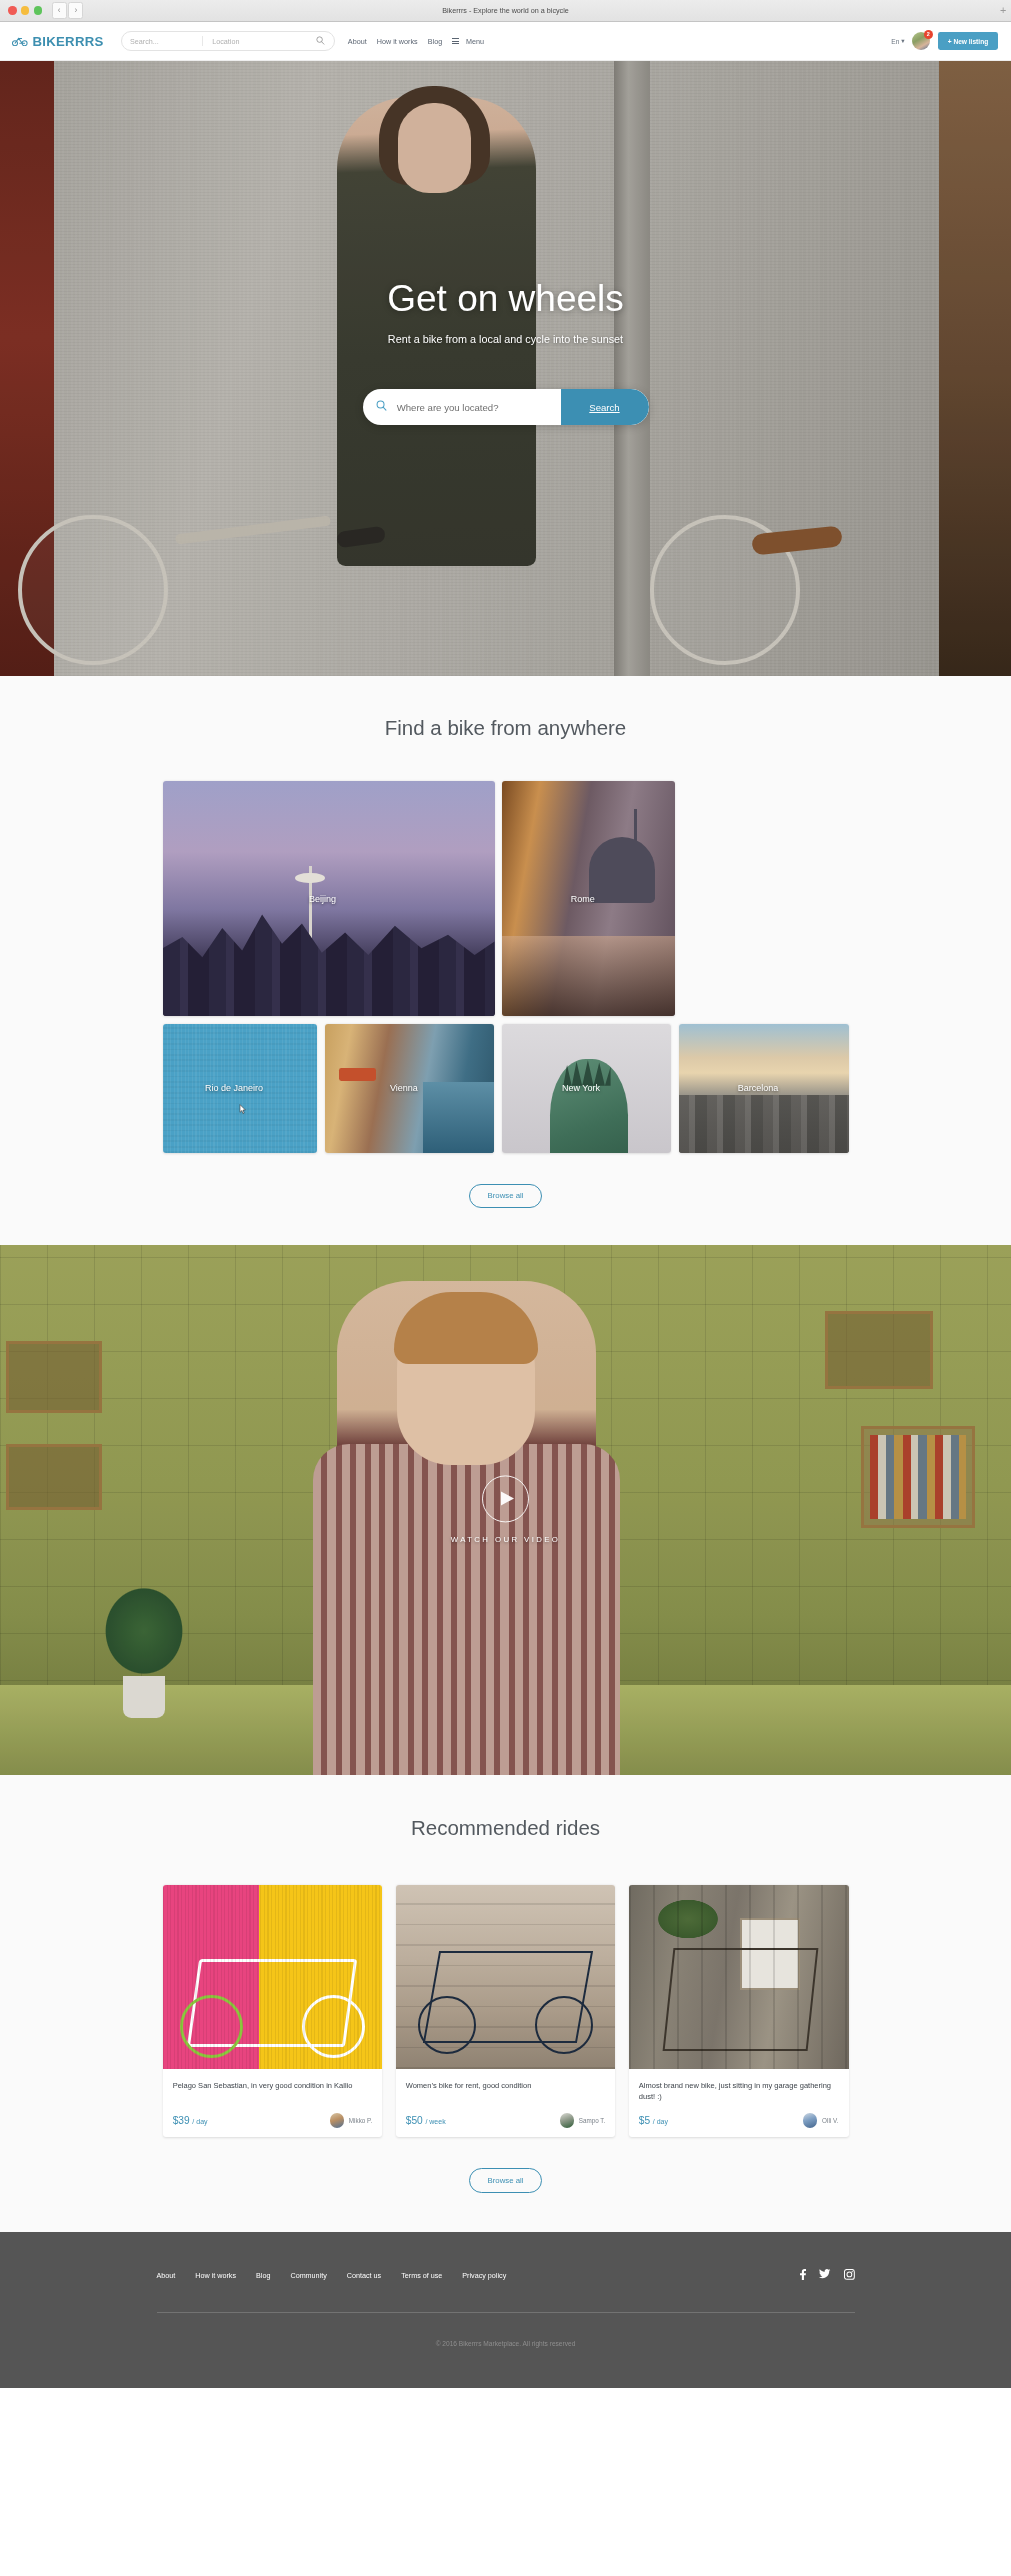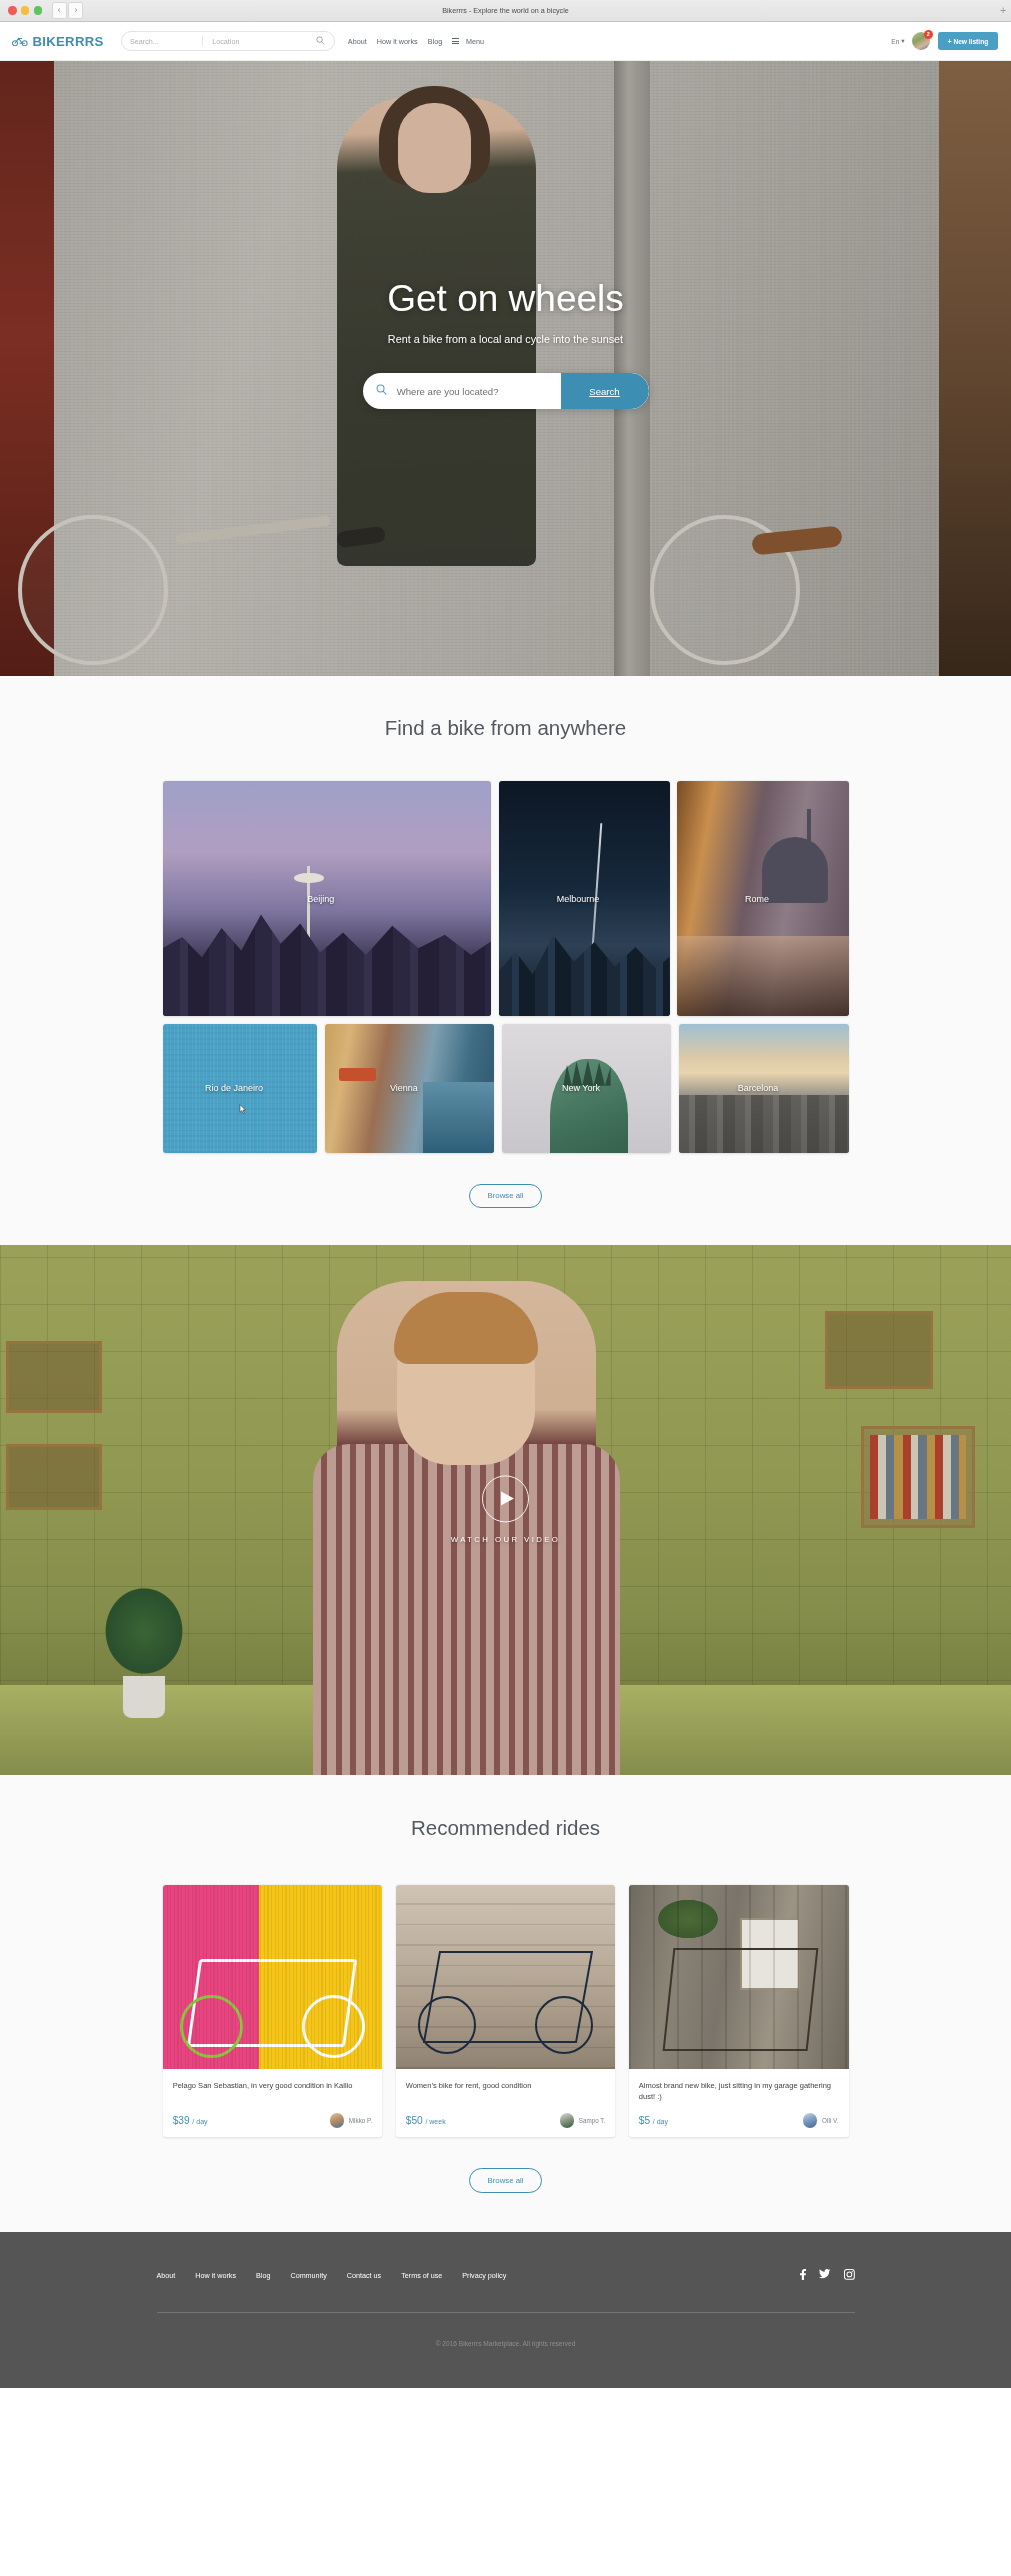--- a/index.html
+++ b/index.html
@@ -174,21 +174,21 @@
   .hero-title {
     font-size: 37px; font-weight: normal;
     text-shadow: 0 1.2px 6px rgba(0,0,0,.35);
   }
   .hero-sub {
     margin-top: 13.2px;
     font-size: 10.8px;
     text-shadow: 0 0.6px 3.6px rgba(0,0,0,.45);
   }
   .hero-search {
-    margin: 28px auto 0;
+    margin: 44px auto 0;
     width: 286px; height: 36px;
     background: #fff;
     border-radius: 18px;
     display: flex; align-items: center;
     overflow: hidden;
     box-shadow: 0 1.8px 8.4px rgba(0,0,0,.18);
   }
   .hs-icon { margin-left: 13.2px; color: #4a9fc4; font-size: 11.4px; }
   .hs-ph { flex: 1; text-align: left; padding-left: 9.6px; font-size: 9.6px; color: #6f6f6f; }
   .hs-btn {
@@ -539,26 +539,20 @@
   <div class="grid-wrap">
     <div class="row1">
       <div class="city c-big">
         <div class="img-beijing">
             <div class="needle"></div>
             <div class="pod"></div>
           </div>
         <div class="label">Beijing</div>
       </div>
       <div class="city c-mid">
-        <div class="img-melb">
-            <div class="mast"></div>
-          </div>
-        <div class="label">Melbourne</div>
-      </div>
-      <div class="city c-mid">
         <div class="img-rome">
             <div class="spire"></div>
             <div class="dome"></div>
           </div>
         <div class="label">Rome</div>
       </div>
     </div>
     <div class="row2">
       <div class="city c-sm">
         <div class="img-rio"></div>

